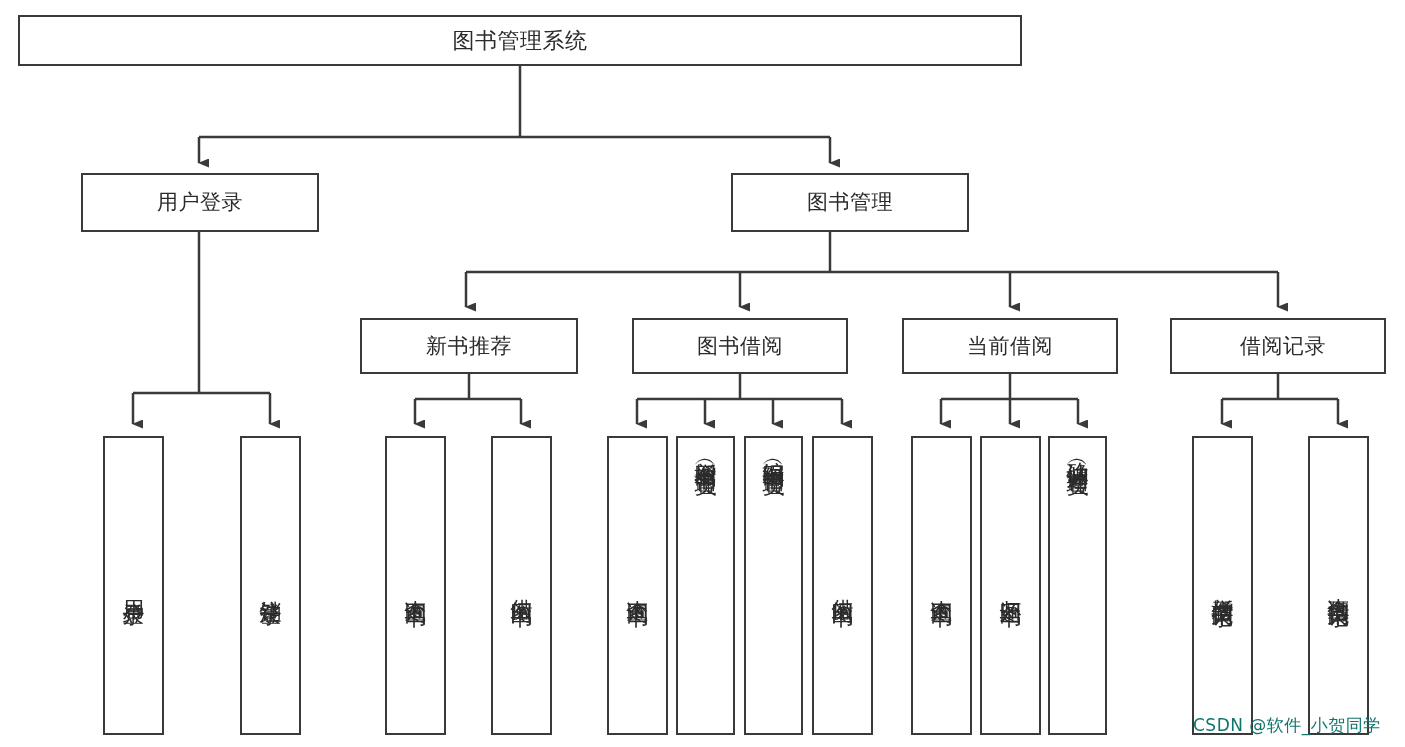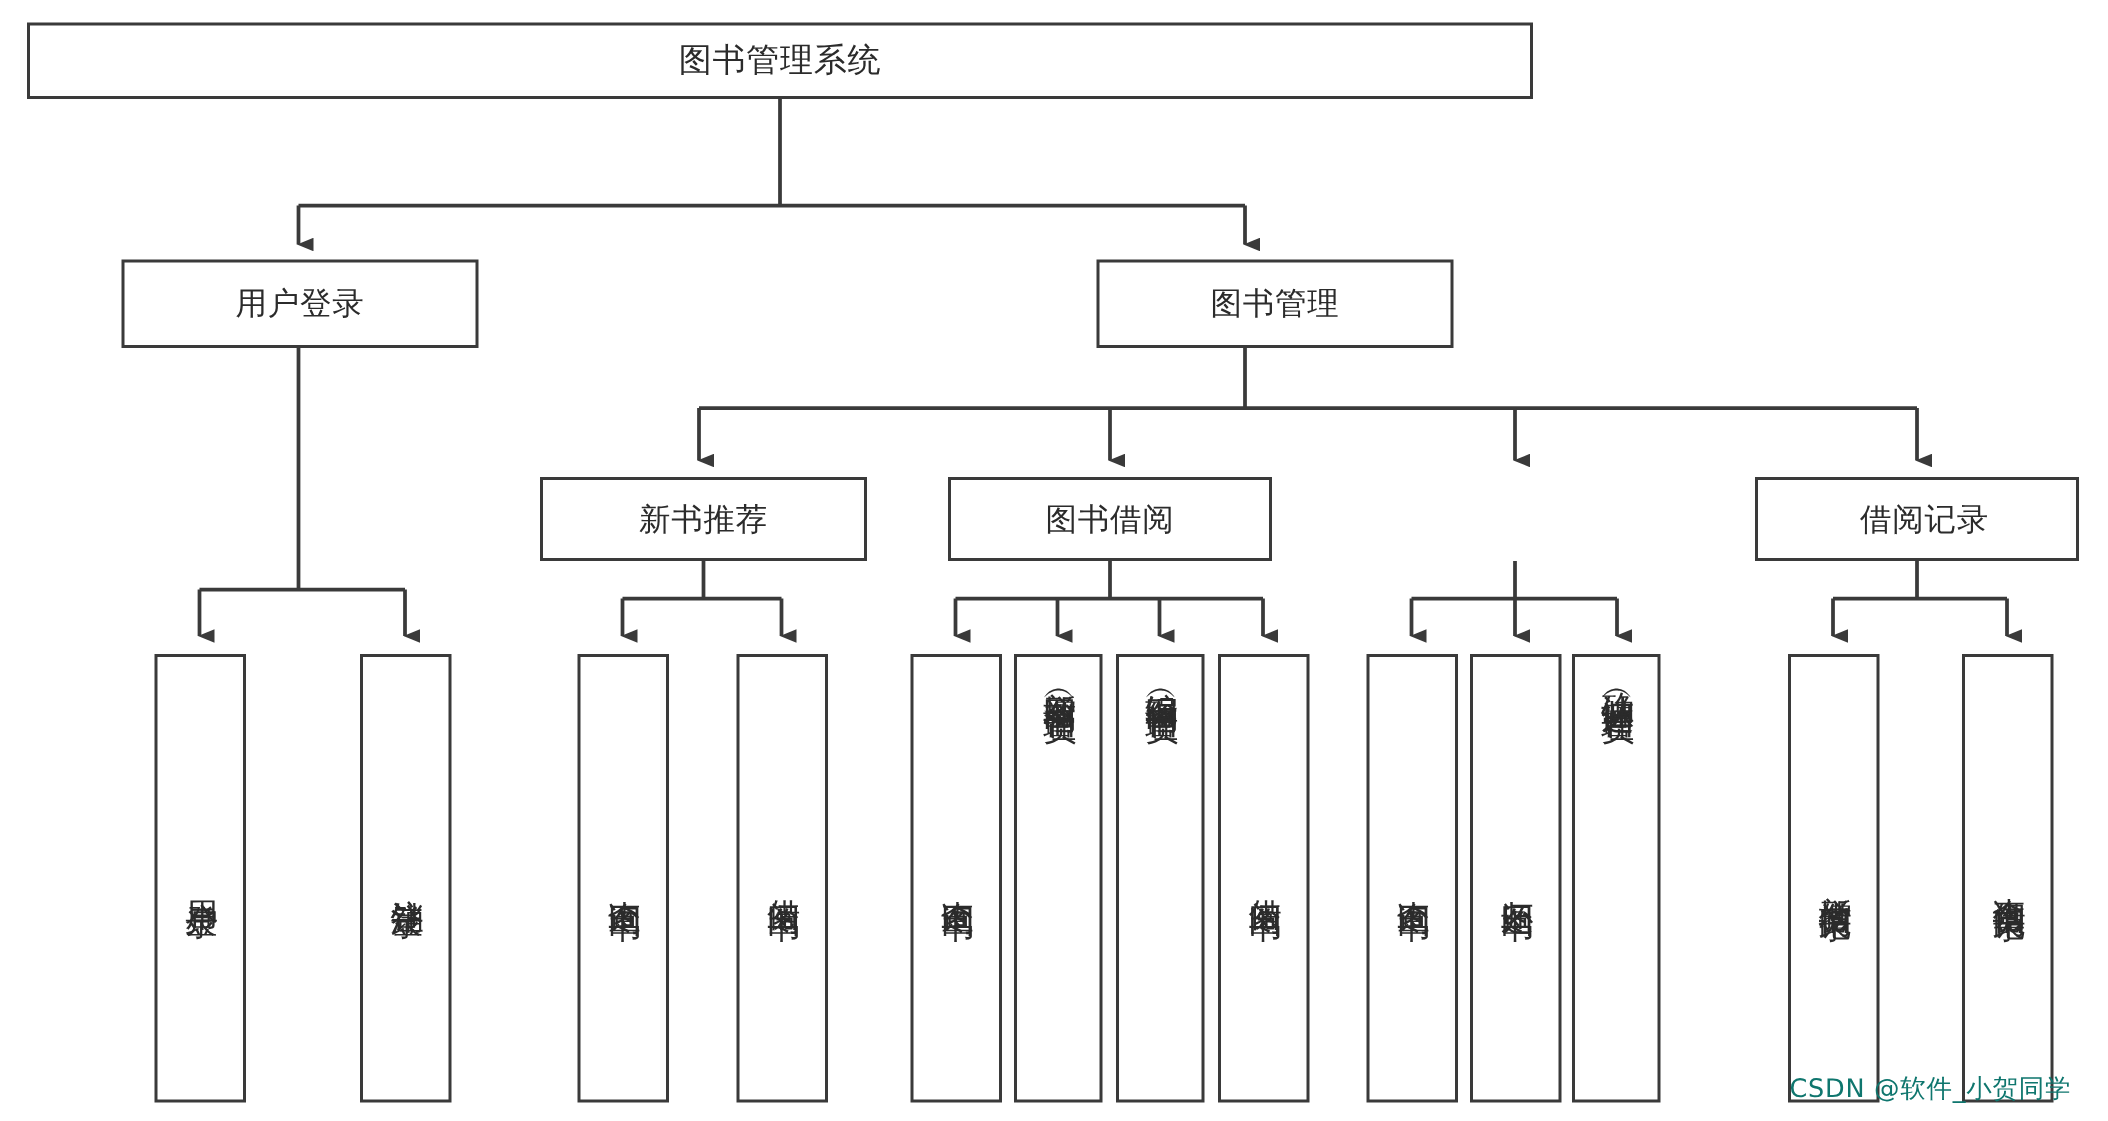--- a/index.html
+++ b/index.html
@@ -145,20 +145,23 @@
   <div class="node horiz" style="left:688px; top:173px; width:238px; height:59px;margin-left:43px;">
     <span class="label">图书管理</span>
   </div>
 
   <div class="node horiz" style="left:360px; top:318px; width:218px; height:56px;">
     <span class="label">新书推荐</span>
   </div>
   <div class="node horiz" style="left:632px; top:318px; width:216px; height:56px;">
     <span class="label">图书借阅</span>
   </div>
+  <div class="node horiz" style="left:902px; top:318px; width:216px; height:56px;">
+    <span class="label">当前借阅</span>
+  </div>
   <div class="node horiz" style="left:1170px; top:318px; width:216px; height:56px;padding-left:10px;">
     <span class="label">借阅记录</span>
   </div>
 
   <div class="node vert centered" style="left:103px; top:436px; width:61px; height:299px;">
     <span class="label">用户登录</span>
   </div>
   <div class="node vert centered" style="left:240px; top:436px; width:61px; height:299px;">
     <span class="label">注销登录</span>
   </div>

